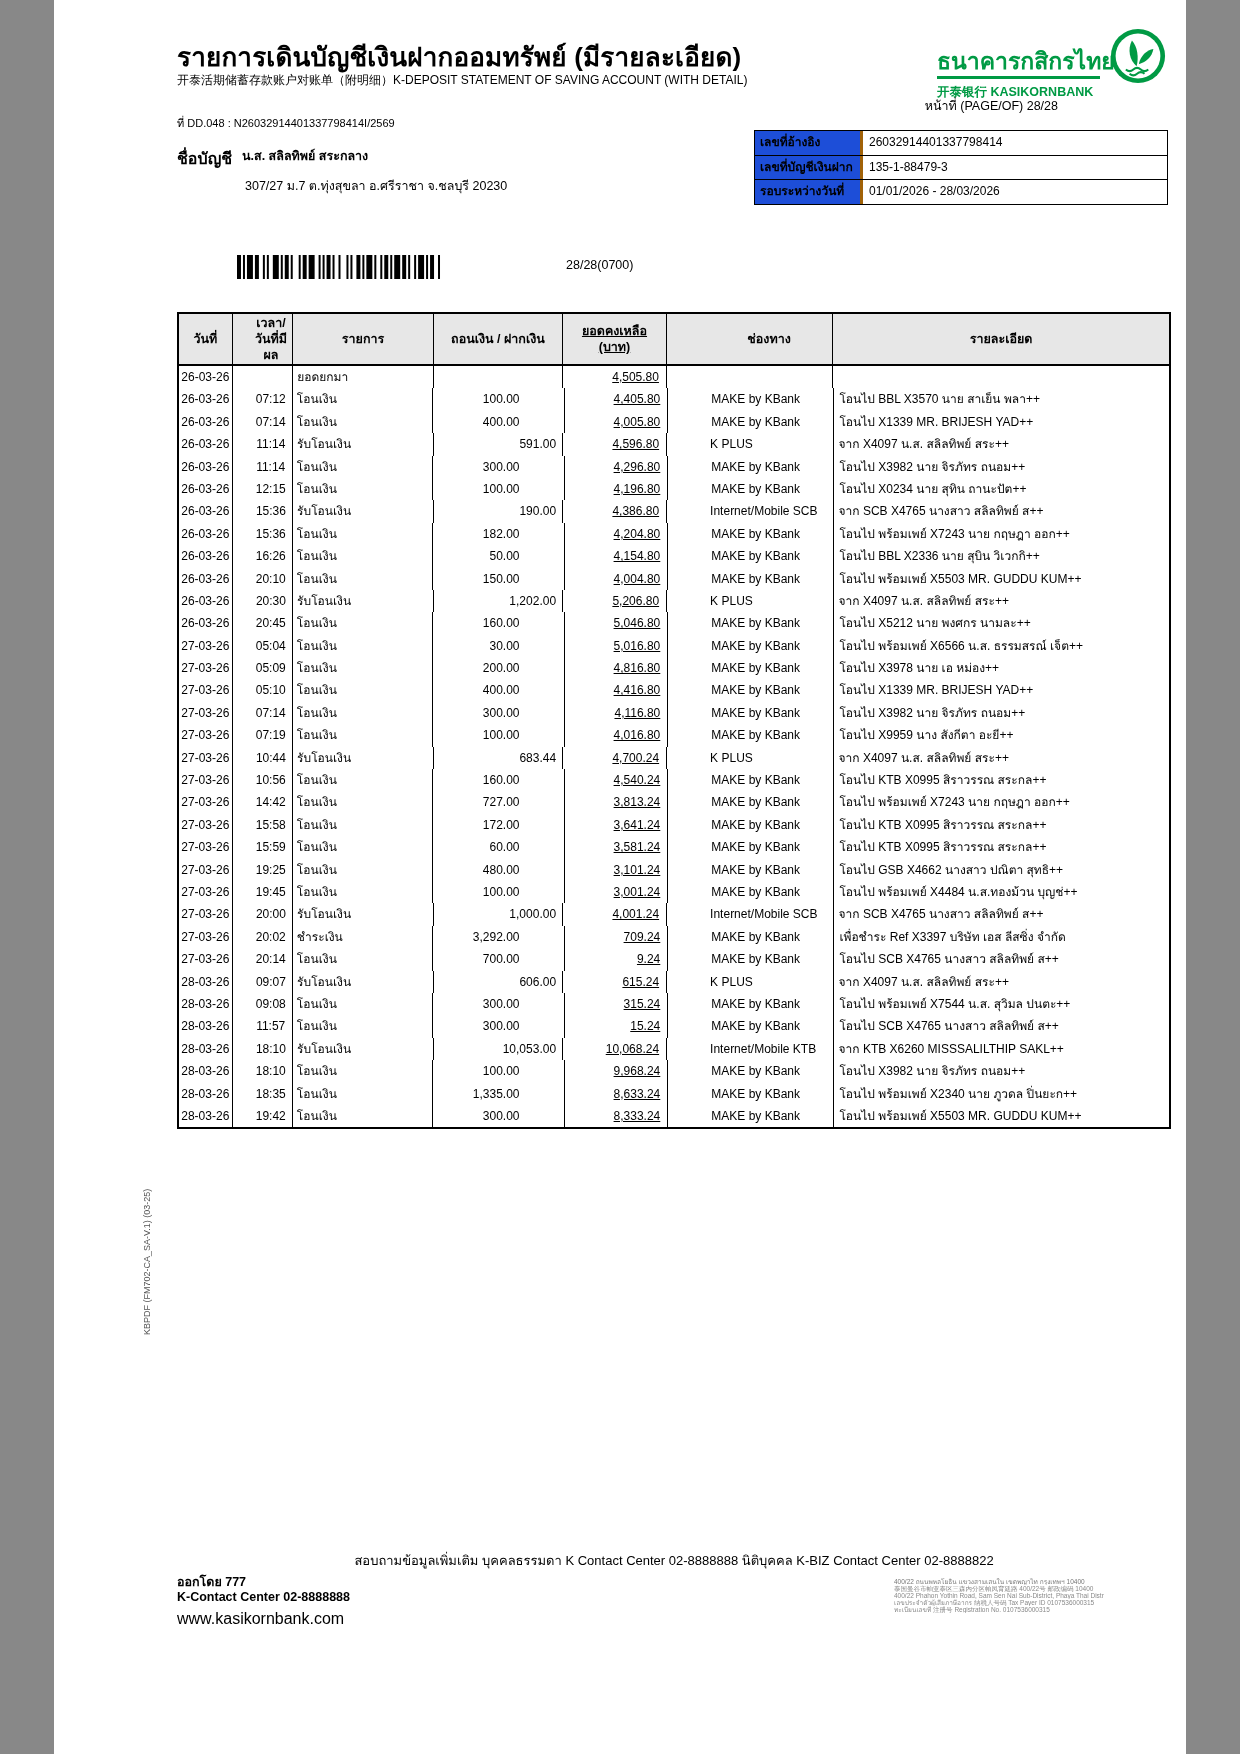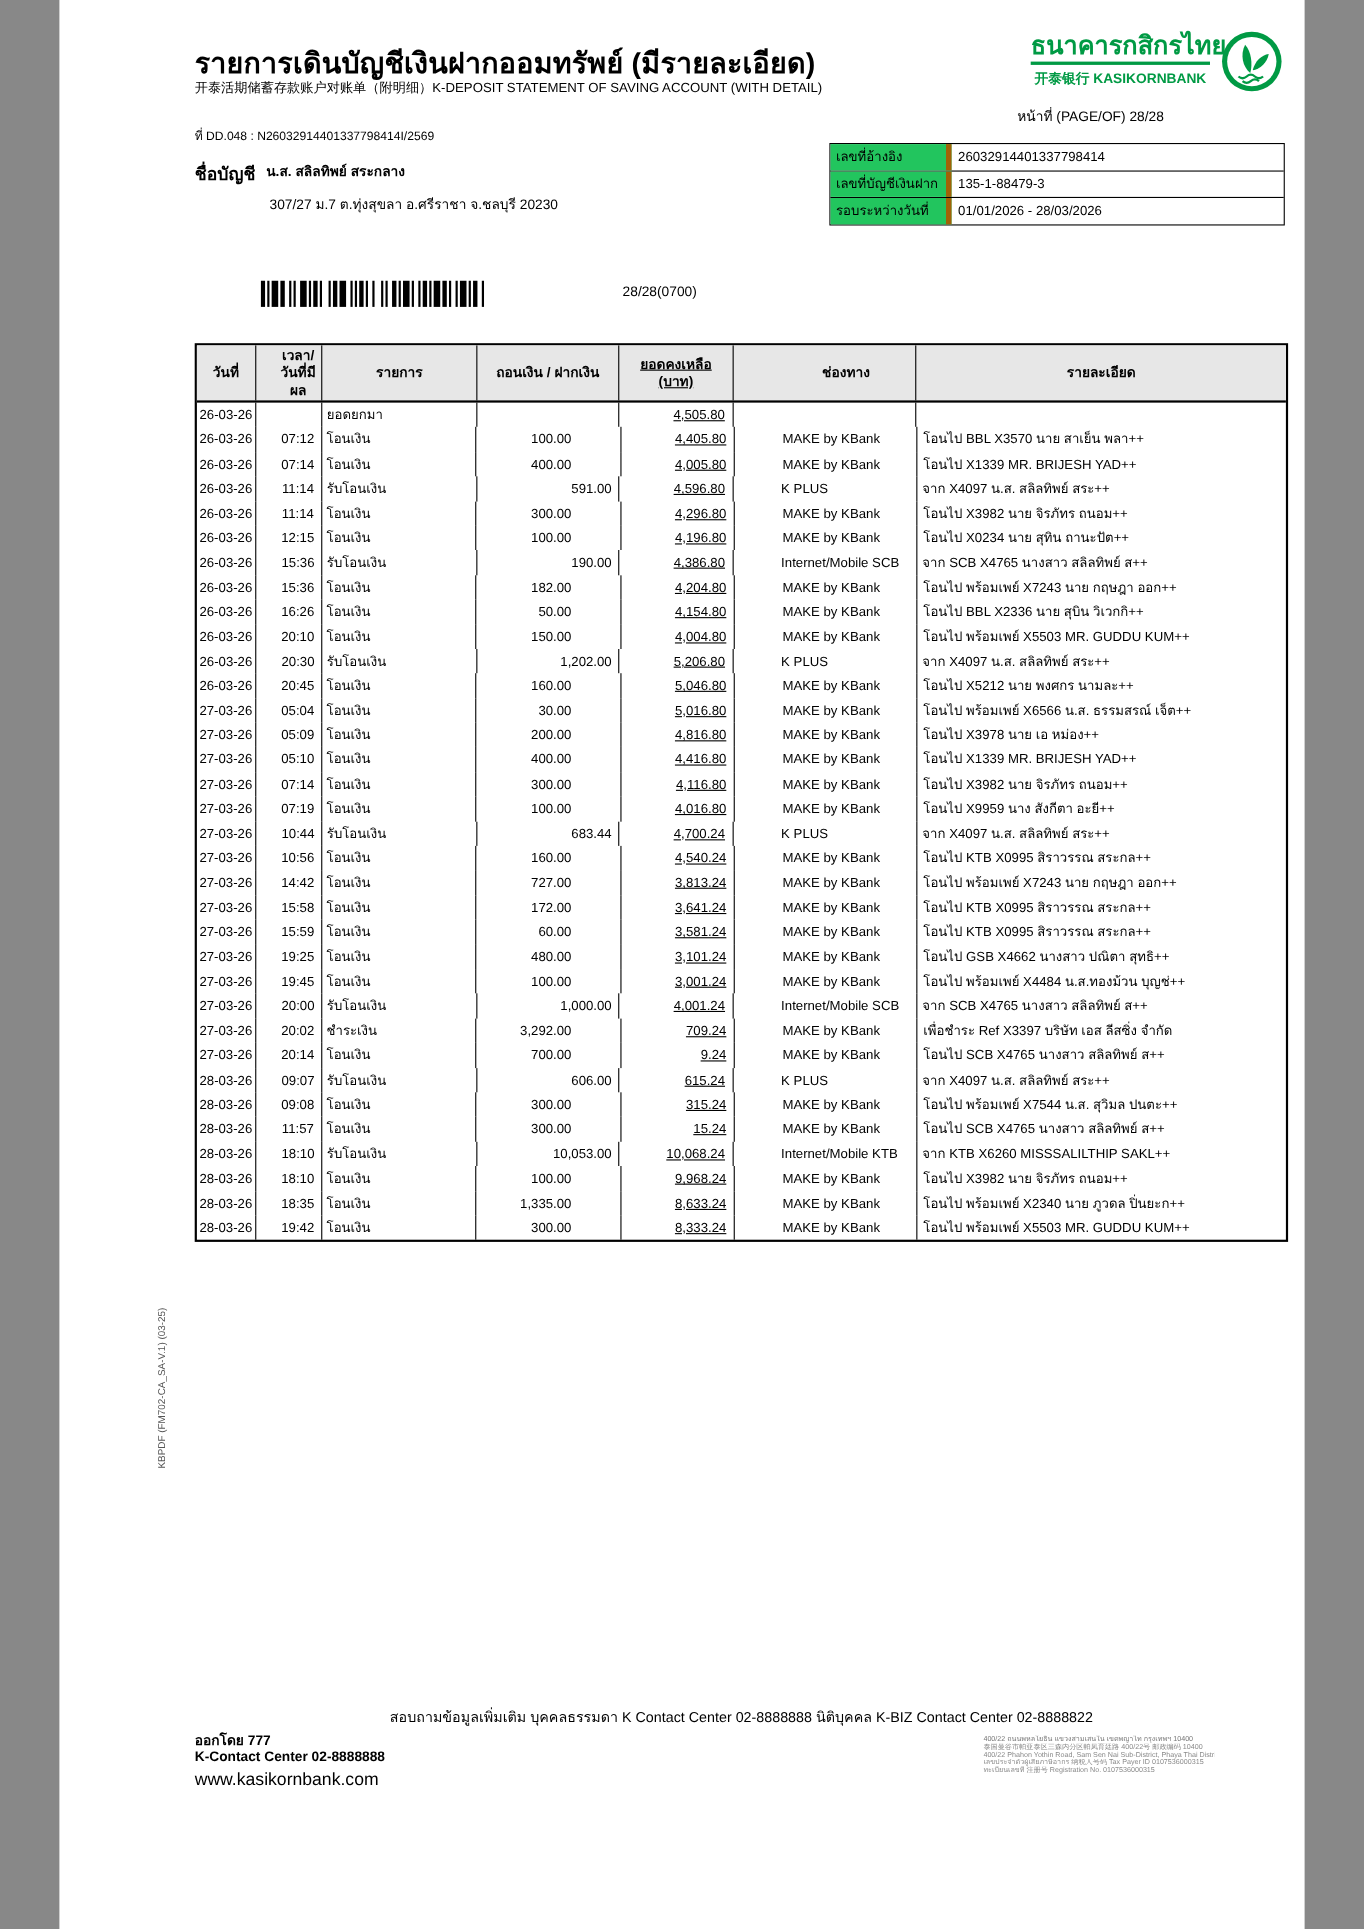--- a/index.html
+++ b/index.html
@@ -3,37 +3,37 @@
 <meta charset="utf-8">
 <style>
   html,body{margin:0;padding:0;background:#888;}
   .page{position:relative;width:1132px;height:1754px;background:#fff;margin:0 auto;
         font-family:"Liberation Sans","DejaVu Sans",sans-serif;color:#000;overflow:hidden;}
 
   
   .doc-title{position:absolute;left:123px;top:36px;font-size:26px;font-weight:bold;letter-spacing:.2px;}
   .doc-subtitle{position:absolute;left:123px;top:72px;font-size:12px;font-weight:normal;}
   .logo{position:absolute;left:883px;top:28px;width:230px;}
-  .logo-text{display:inline-block;vertical-align:top;width:163px;text-align:center;}
+  .logo-text{display:inline-block;vertical-align:top;width:163px;margin-top:20px;}
   .logo-th{font-size:23px;font-weight:bold;color:#009a44;line-height:26px;white-space:nowrap;}
   .logo-rule{height:3px;background:#009a44;margin:2px 0 3px 0;}
   .logo-intl{font-size:12.5px;font-weight:bold;color:#009a44;white-space:nowrap;}
   .logo-mark{display:inline-block;vertical-align:top;margin-left:6px;}
   .page-label{position:absolute;right:128px;top:96px;font-size:12.5px;}
 
   .doc-no{position:absolute;left:123px;top:114px;font-size:11px;}
   .acct-label{position:absolute;left:123px;top:146px;font-size:16px;font-weight:bold;}
   .acct-name{position:absolute;left:188px;top:146px;font-size:12.5px;font-weight:bold;}
   .acct-addr{position:absolute;left:191px;top:176px;font-size:12.5px;}
 
   
   .info-box{position:absolute;left:700px;top:130px;width:412px;border:1.5px solid #000;}
   .info-row{display:flex;height:23.5px;line-height:23.5px;font-size:12px;border-bottom:1px solid #000;}
   .info-row:last-child{border-bottom:none;}
-  .info-label{width:100px;background:#22c55e;font-weight:normal;padding-left:5px;border-right:5px solid #a16207;
+  .info-label{width:100px;background:#1d4ed8;font-weight:bold;padding-left:5px;border-right:3px solid #a16207;
               white-space:nowrap;overflow:hidden;}
   .info-value{flex:1;padding-left:6px;white-space:nowrap;overflow:hidden;}
 
   
   .barcode{position:absolute;left:183px;top:255px;width:205px;height:24px;}
   .barcode-label{position:absolute;left:512px;top:258px;font-size:12.5px;}
 
   
   .txn-table{position:absolute;left:123px;top:312px;width:994px;border:2px solid #000;box-sizing:border-box;}
   .thead{display:flex;height:50px;background:#e7e7e7;border-bottom:2px solid #000;

